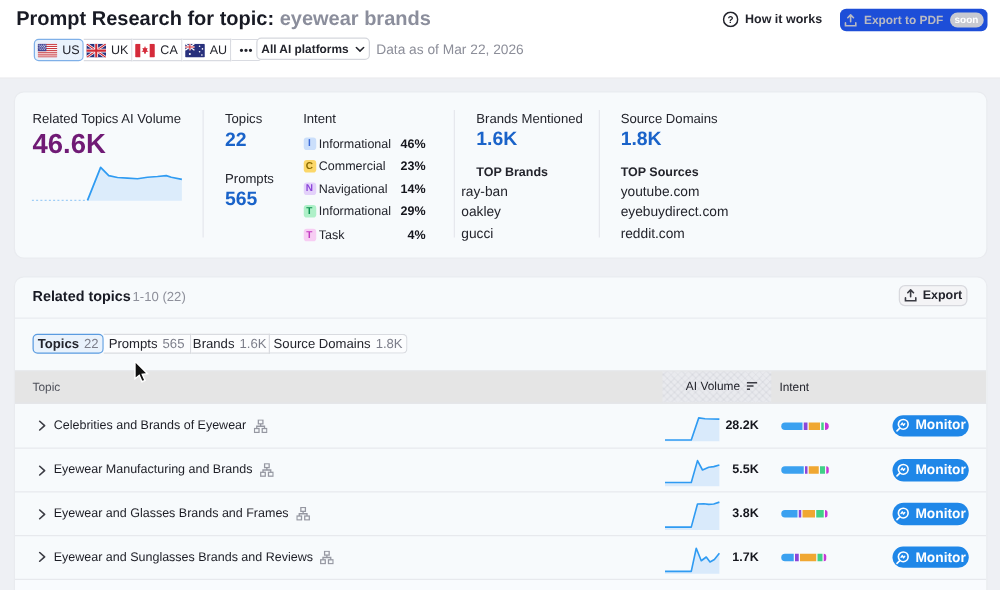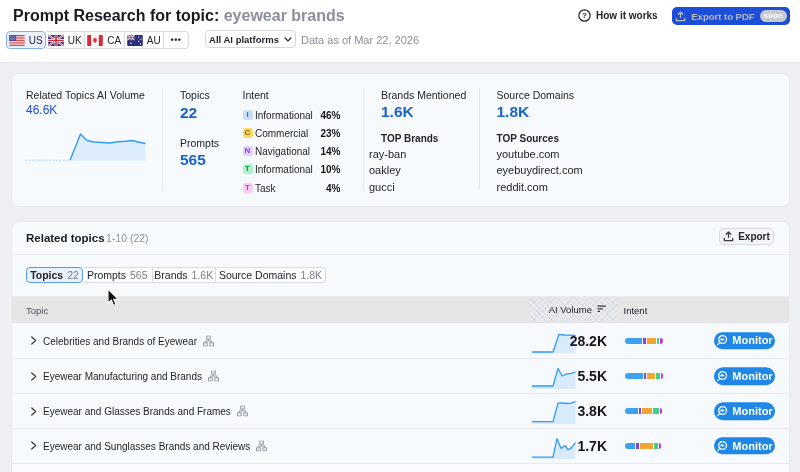--- a/index.html
+++ b/index.html
@@ -20,21 +20,21 @@
   #dataasof { position:absolute; left:301px; top:34px; font-size:11px; color:#8c8e99; }
   #how { position:absolute; left:578px; top:9px; display:flex; align-items:center; gap:5px; font-size:10px; font-weight:bold; color:#23242c; }
   #exppdf { position:absolute; left:672px; top:7px; width:118px; height:18px; background:#1d4ed8; border-radius:5px; display:flex; align-items:center; justify-content:center; gap:5px; font-size:9.5px; font-weight:bold; color:#b9bac3; }
   #exppdf .soon { background:#c7c9d1; color:#fff; font-size:8px; font-weight:bold; border-radius:6px; padding:1px 4px 1.5px; }
   
   .card { position:absolute; left:11px; width:779px; background:#f7fafc; border:1px solid #e9ebef; border-radius:8px; }
   #card1 { top:73px; height:134px; }
   #card2 { top:220.5px; height:260px; overflow:hidden; }
   .vdiv { position:absolute; top:14px; height:102px; width:1px; background:#e6e8ed; }
   .lbl { position:absolute; font-size:10.5px; color:#23242c; line-height:1; }
-  .bignum { position:absolute; font-size:12px; font-weight:normal; color:#1d4ed8; line-height:1; }
+  .bignum { position:absolute; font-size:22px; font-weight:bold; color:#701a75; line-height:1; }
   .bluenum { position:absolute; font-size:15.5px; font-weight:bold; color:#1a63c9; line-height:1; }
   .topl { position:absolute; font-size:10px; font-weight:bold; color:#23242c; line-height:1; }
   .iteml { position:absolute; font-size:11px; color:#23242c; line-height:16.8px; }
   
   .ibadge { position:absolute; width:10px; height:10px; border-radius:2.5px; font-size:8px; font-weight:bold; text-align:center; line-height:10px; }
   .iname { position:absolute; font-size:10px; color:#23242c; line-height:1; margin-top:1px; }
   .ipct { position:absolute; font-size:10px; font-weight:bold; color:#15161d; text-align:right; width:36px; line-height:1; margin-top:1px; }
   
   #rt-title { position:absolute; left:14px; top:11px; font-size:11.5px; font-weight:bold; color:#181a24; line-height:1; }
   #rt-count { position:absolute; left:94px; top:11.5px; font-size:10.5px; color:#8e909b; line-height:1; }
@@ -50,36 +50,36 @@
   #filter { position:absolute; left:322px; top:44px; width:150px; height:16px; display:flex; }
   #filter .inp { flex:1; border:1px solid #cfd1d9; border-right:none; border-radius:4px 0 0 4px; background:#fff; font-size:11px; color:#989aa6; display:flex; align-items:center; padding-left:8px; }
   #filter .btn { width:16px; border:1px solid #cfd1d9; border-radius:0 4px 4px 0; background:#fff; display:flex; align-items:center; justify-content:center; }
   
   #thead { position:absolute; left:0; top:74px; width:777px; height:27.5px; background:#e5e5e5; border-top:1px solid #e8eaed; border-bottom:1px solid #e3e5e9; }
   #thead .tl { position:absolute; font-size:9.5px; line-height:1; }
   #aivol-cell { position:absolute; left:518px; top:0; width:87px; height:25.5px; background:repeating-linear-gradient(45deg,rgba(110,115,132,0.08) 0 1px,rgba(0,0,0,0) 1px 4px),repeating-linear-gradient(-45deg,rgba(110,115,132,0.08) 0 1px,rgba(0,0,0,0) 1px 4px),linear-gradient(#e9eaee,#e9eaee); display:flex; align-items:center; justify-content:flex-end; padding-right:11px; gap:5px; font-size:9.5px; color:#22232b; }
   .row { position:absolute; left:0; width:777px; border-bottom:1px solid #e7e9ed; }
   .row .chev { position:absolute; left:18px; top:50%; margin-top:-4.5px; }
   .row .tname { position:absolute; left:31px; top:50%; transform:translateY(-50%); font-size:10px; color:#1d1e26; display:flex; align-items:center; gap:6px; }
-  .row .val { position:absolute; right:182px; top:50%; transform:translateY(-50%); font-size:14px; font-weight:bold; color:#15161d; }
+  .row .val { position:absolute; right:182px; top:50%; transform:translateY(-50%); font-size:10px; font-weight:bold; color:#15161d; }
   .row .spark { position:absolute; left:519px; }
   .row .ibar { position:absolute; left:612.5px; top:50%; margin-top:-3px; height:6px; display:flex; }
   .row .ibar i { display:block; height:6px; margin-right:1px; }
   .row .ibar i.f { border-radius:3px 0 0 3px; }
   .row .ibar i.l { border-radius:0 3px 3px 0; margin-right:0; }
   .monitor { position:absolute; left:702px; top:50%; transform:translateY(-50%); width:61px; height:17.5px; background:#1f87e8; border-radius:9px; display:flex; align-items:center; justify-content:center; gap:4px; color:#fff; font-size:11px; font-weight:bold; }
   #botstrip { position:absolute; left:0; top:242px; width:777px; height:18px; background:#f9fbfe; }
 </style>
 </head>
 <body>
 <div id="page">
 
   <div id="hdr">
     <div id="title">Prompt Research for topic: <span class="gray">eyewear brands</span></div>
-    <div class="seg" style="left:6px;">
+    <div class="seg" style="left:27px;">
       <div class="it sel"><svg class="flag" viewBox="0 0 17 12">
             <rect width="17" height="12" fill="#fff"></rect>
             <g fill="#c7363d">
               <rect y="0" width="17" height="1"></rect>
               <rect y="1.85" width="17" height="0.95"></rect>
               <rect y="3.7" width="17" height="0.95"></rect>
               <rect y="5.55" width="17" height="0.95"></rect>
               <rect y="7.4" width="17" height="0.95"></rect>
               <rect y="9.25" width="17" height="0.95"></rect>
               <rect y="11.05" width="17" height="0.95"></rect>
@@ -165,21 +165,21 @@
     <div class="iname" style="left:243px; top:35.5px;">Informational</div>
     <div class="ipct" style="left:292.5px; top:35.5px;">46%</div>
     <div class="ibadge" style="left:230.5px; top:54px; background:#fbd76a; color:#8a6a00;">C</div>
     <div class="iname" style="left:243px; top:54px;">Commercial</div>
     <div class="ipct" style="left:292.5px; top:54px;">23%</div>
     <div class="ibadge" style="left:230.5px; top:72px; background:#e3d1fa; color:#8b46d9;">N</div>
     <div class="iname" style="left:243px; top:72px;">Navigational</div>
     <div class="ipct" style="left:292.5px; top:72px;">14%</div>
     <div class="ibadge" style="left:230.5px; top:90px; background:#aef0c8; color:#0e9152;">T</div>
     <div class="iname" style="left:243px; top:90px;">Informational</div>
-    <div class="ipct" style="left:292.5px; top:90px;">10%</div>
+    <div class="ipct" style="left:292.5px; top:90px;">29%</div>
     <div class="ibadge" style="left:230.5px; top:108.5px; background:#f7cdf3; color:#c13bc1;">T</div>
     <div class="iname" style="left:243px; top:108.5px;">Task</div>
     <div class="ipct" style="left:292.5px; top:108.5px;">4%</div>
     <div class="vdiv" style="left:351px;"></div>
     <div class="lbl" style="left:369px; top:15.5px;">Brands Mentioned</div>
     <div class="bluenum" style="left:369px; top:30px;">1.6K</div>
     <div class="topl" style="left:369px; top:60px;">TOP Brands</div>
     <div class="iteml" style="left:357px; top:71.5px;">ray-ban<br>oakley<br>gucci</div>
     <div class="vdiv" style="left:467px;"></div>
     <div class="lbl" style="left:484.5px; top:15.5px;">Source Domains</div>

